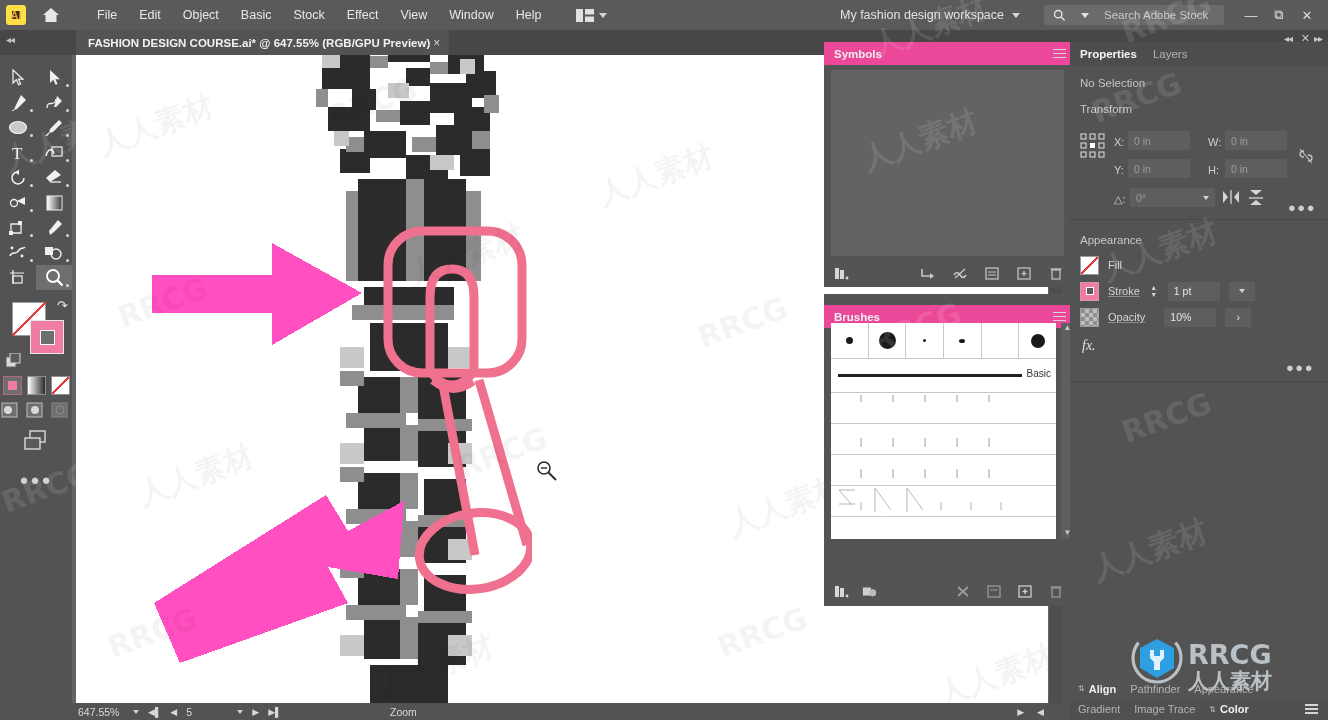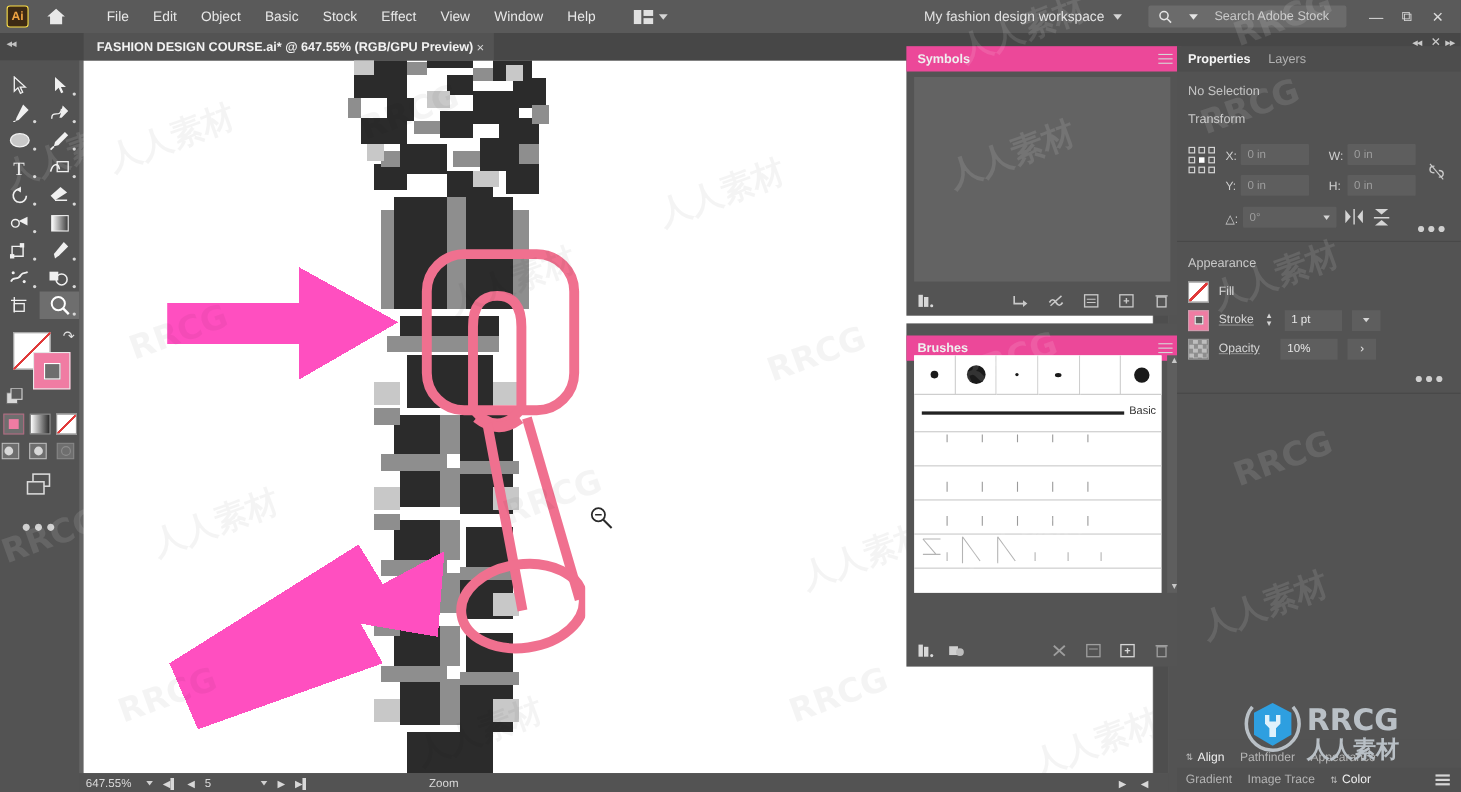--- a/index.html
+++ b/index.html
@@ -12,21 +12,21 @@
   }
   .app { position: relative; width: 1328px; height: 720px; background: #535353; }
 
   
   .menubar {
     position: absolute; top: 0; left: 0; width: 1328px; height: 30px;
     background: #5a5a5a; display: flex; align-items: center;
   }
   .ai-logo {
     width: 20px; height: 20px; margin-left: 6px;
-    background: #3d2a14; border: 1px solid #fde047; border-radius: 3px;
+    background: #3d2a14; border: 6px solid #fde047; border-radius: 3px;
     color: #f0a441; font-size: 11px; font-weight: bold;
     display: flex; align-items: center; justify-content: center;
     font-family: "Liberation Sans", sans-serif;
   }
   .home-icon { margin-left: 14px; width: 22px; height: 22px; position: relative; }
   .home-icon svg { display:block; }
   .menu-items { display: flex; margin-left: 24px; }
   .menu-item {
     color: #e8e8e8; font-size: 12.5px; padding: 4px 11px; cursor: default;
   }
@@ -206,21 +206,21 @@
   .stepper { width:10px; display:flex; flex-direction:column; gap:1px; align-items:center; color:#d4d4d4; font-size:7px; line-height:6px;}
   .val-field { background:#5e5e5e; height:19px; display:flex; align-items:center; padding:0 6px; color:#e6e6e6; font-size:10.5px;}
   .mini-caret { width:0;height:0;border-left:3.5px solid transparent;border-right:3.5px solid transparent;border-top:4.5px solid #d4d4d4;}
   .fx-row { color:#e4e4e4; font-size:14px; font-style:italic; padding: 8px 0 0 12px; font-family:"Liberation Serif", serif;}
   .app-dots { text-align:right; padding-right:14px; color:#cfcfcf; font-size:13px; letter-spacing:1.5px; margin-top:6px;}
 
   
   .dock-tabs { position:absolute; left:1070px; bottom:22px; width:258px; height:19px; display:flex; align-items:center; gap:14px; padding-left:8px;}
   .dock-tabs2 { position:absolute; left:1070px; bottom:0px; width:258px; height:22px; display:flex; align-items:center; gap:14px; padding-left:8px; background:#505050;}
   .dtab { color:#b4b4b4; font-size:11px; }
-  .dtab.active { color:#f0f0f0; font-weight:normal;}
+  .dtab.active { color:#f0f0f0; font-weight:bold;}
   .dgrip { color:#bdbdbd; font-size:8px; margin-right:-10px;}
 
   
   .rrcg { position:absolute; right:6px; bottom:26px; width:196px; height:62px; z-index:30; }
 
   
   .wm {
     position: absolute; inset: 0; pointer-events: none; overflow: hidden;
   }
   .wm span {
@@ -857,20 +857,21 @@
       <span class="val-field" style="width:26px; justify-content:center;">
           <span class="mini-caret"></span>
         </span>
     </div>
     <div class="app-row">
       <span class="sw-sq opac"></span>
       <span class="app-lbl">Opacity</span>
       <span class="val-field" style="width:52px; margin-left:10px;">10%</span>
       <span class="val-field" style="width:26px; justify-content:center;">›</span>
     </div>
+    <div class="fx-row">fx.</div>
     <div class="app-dots">●●●</div>
 
     <div class="divider"></div>
   </div>
 
   <div class="dock-tabs">
     <span class="dgrip">⇅</span>
     <span class="dtab active">Align</span>
     <span class="dtab">Pathfinder</span>
     <span class="dtab">Appearance</span>

